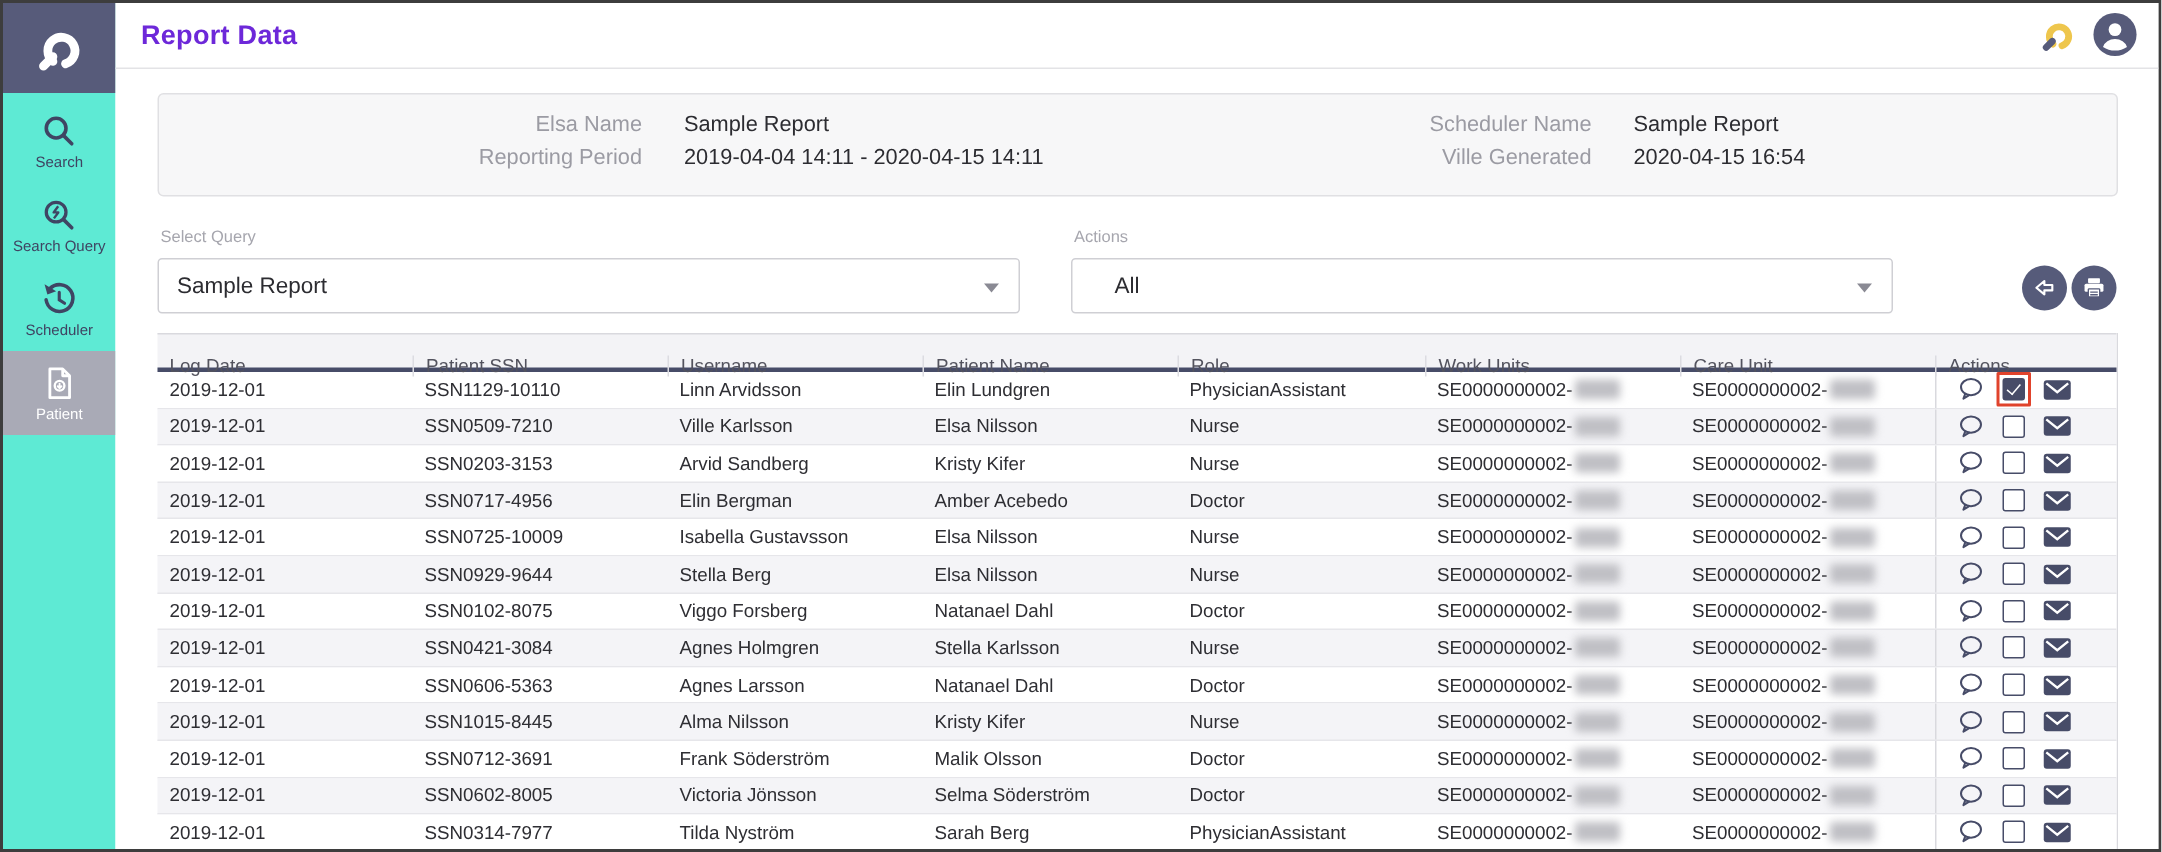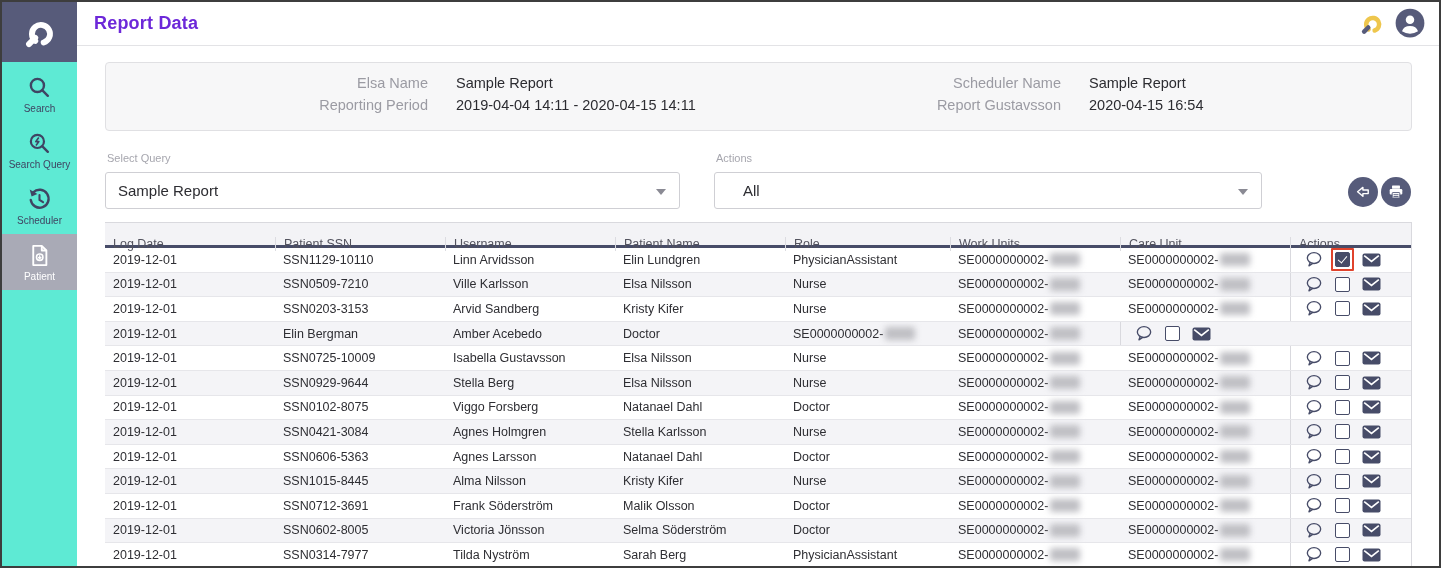--- a/index.html
+++ b/index.html
@@ -122,21 +122,21 @@
     <div class="info-panel">
       <div class="info-group left">
         <span class="info-label">Elsa Name</span>
         <span class="info-value">Sample Report</span>
         <span class="info-label">Reporting Period</span>
         <span class="info-value">2019-04-04 14:11 - 2020-04-15 14:11</span>
       </div>
       <div class="info-group right">
         <span class="info-label">Scheduler Name</span>
         <span class="info-value">Sample Report</span>
-        <span class="info-label">Report Gustavsson</span>
+        <span class="info-label">Ville Generated</span>
         <span class="info-value">2020-04-15 16:54</span>
       </div>
     </div>
 
     <div class="filters">
       <span class="field-label" style="left:2px;">Select Query</span>
       <div class="selectbox" style="left:0; width:575px;">
         <span>Sample Report</span>
         <span class="caret"></span>
       </div>
@@ -271,20 +271,21 @@
                 <svg width="19" height="14" viewBox="0 0 19 14">
                   <rect x="0.5" y="0.5" width="18" height="13" rx="2" fill="#474c68"></rect>
                   <path d="M2.2 2.6 L9.5 8.4 L16.8 2.6" fill="none" stroke="#fff" stroke-width="1.6"></path>
                 </svg>
               </span>
             </div>
           </div>
 
           <div class="tgrid trow alt">
             <div class="td">2019-12-01</div>
+            <div class="td">SSN0717-4956</div>
             <div class="td">Elin Bergman</div>
             <div class="td">Amber Acebedo</div>
             <div class="td">Doctor</div>
             <div class="td">
               <span>SE0000000002-</span>
               <span class="redact"></span>
             </div>
             <div class="td">
               <span>SE0000000002-</span>
               <span class="redact"></span>

